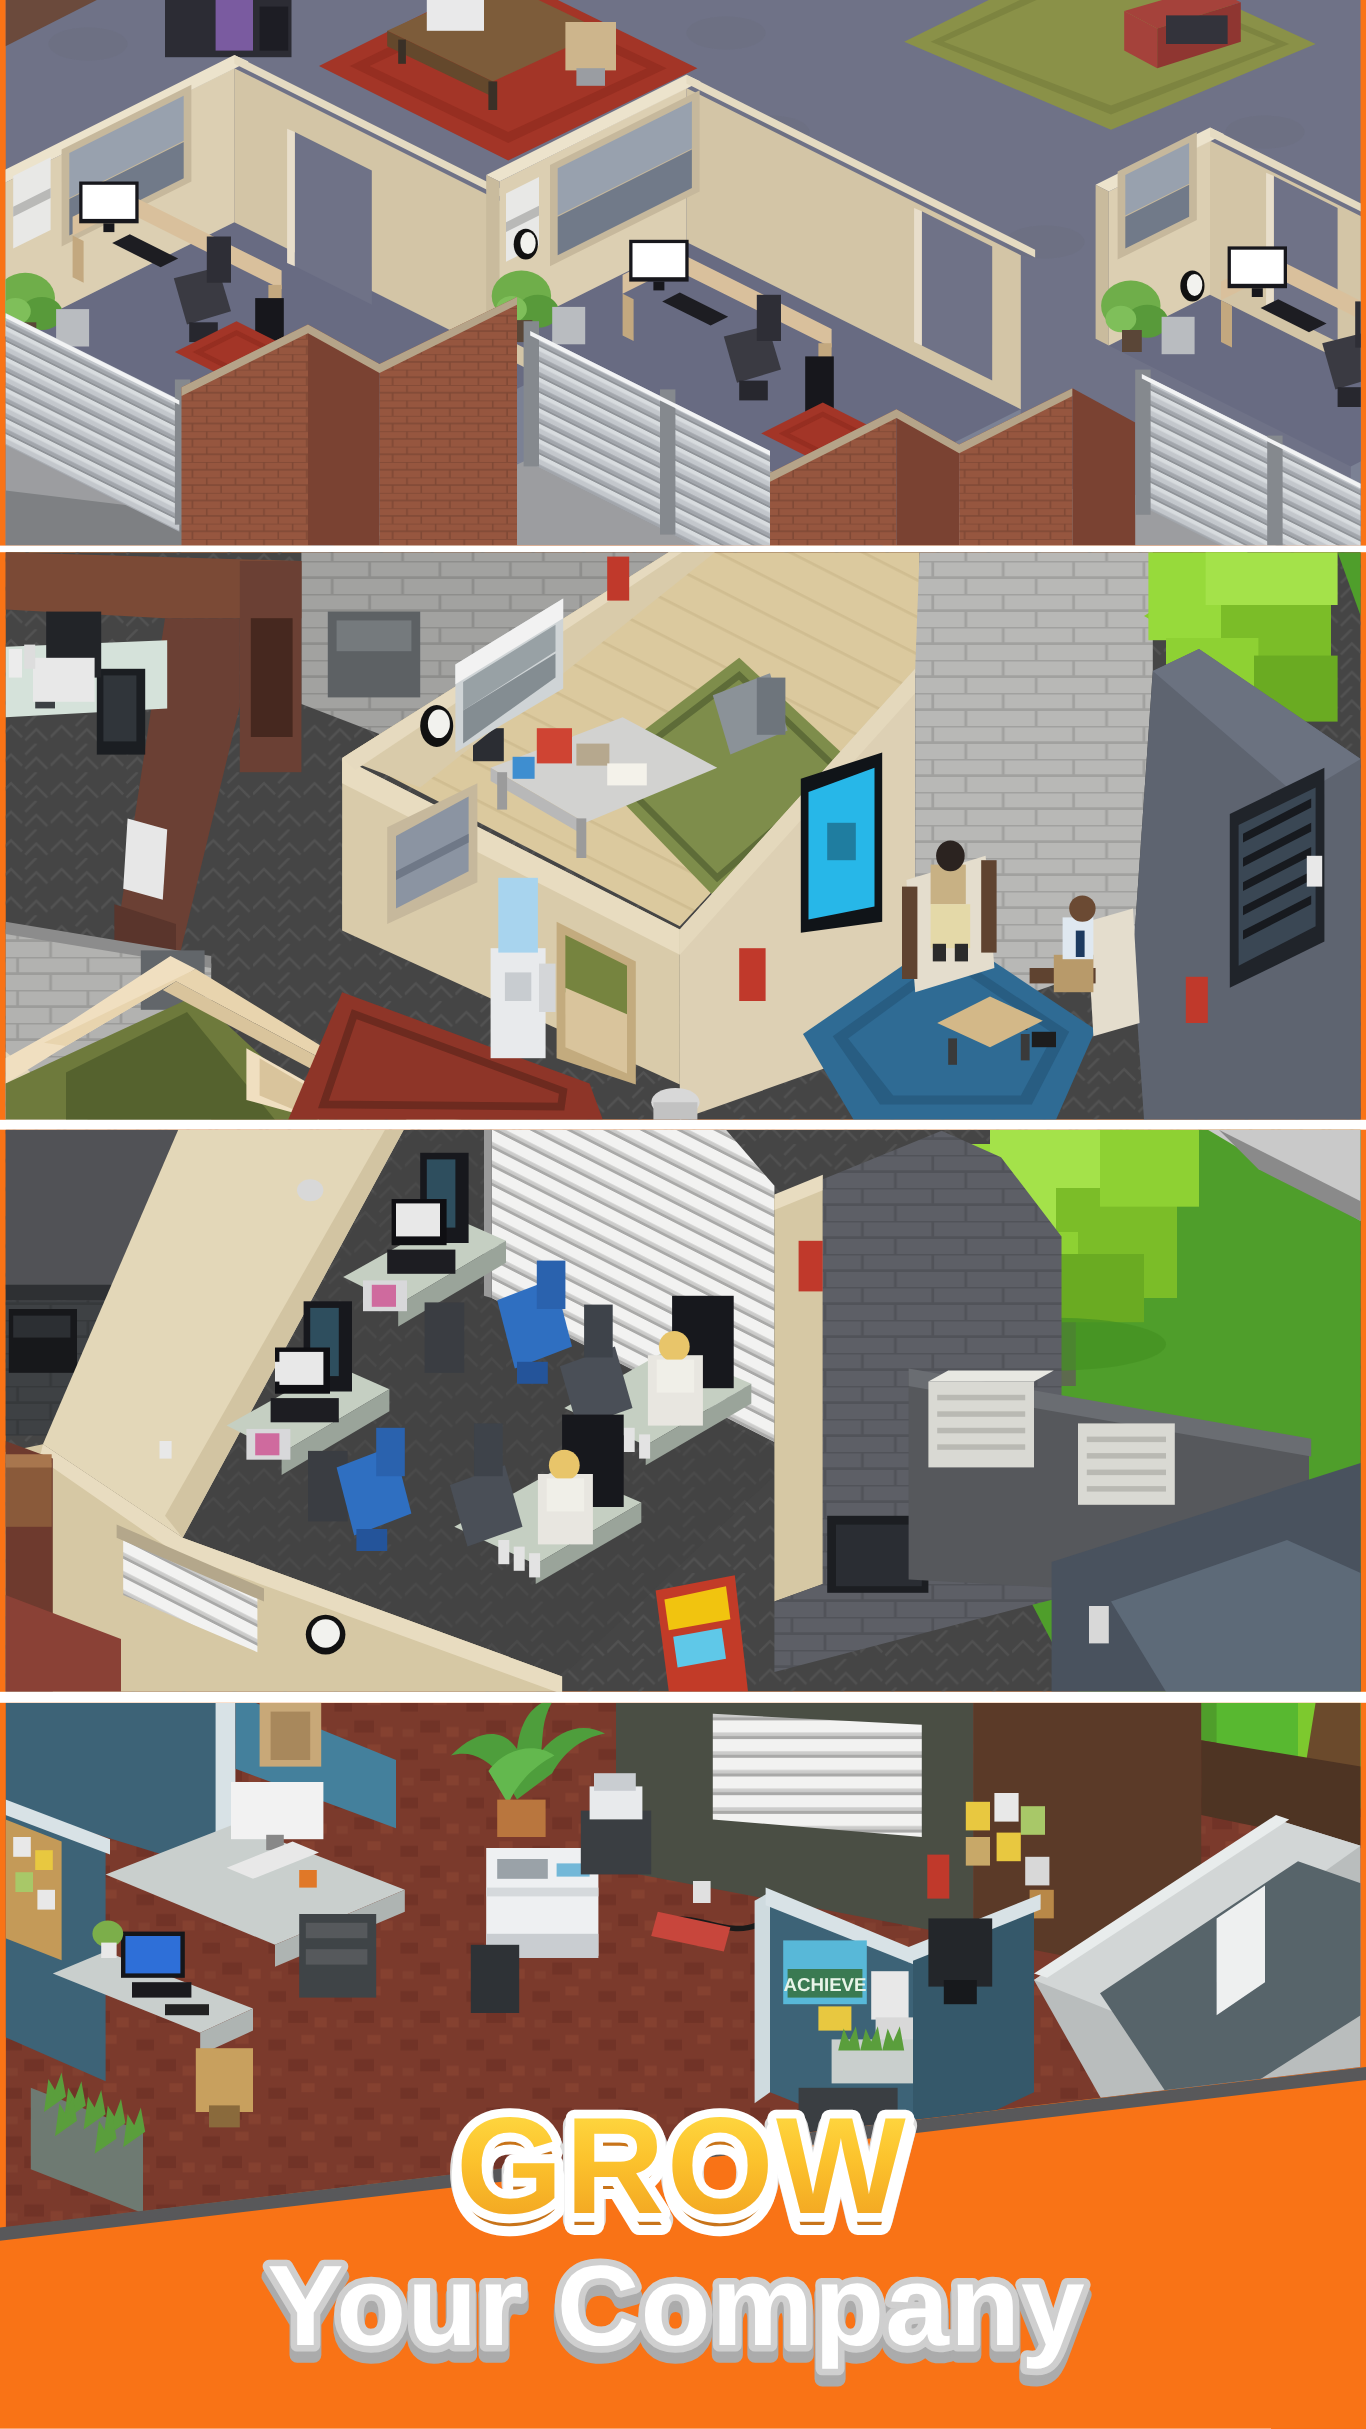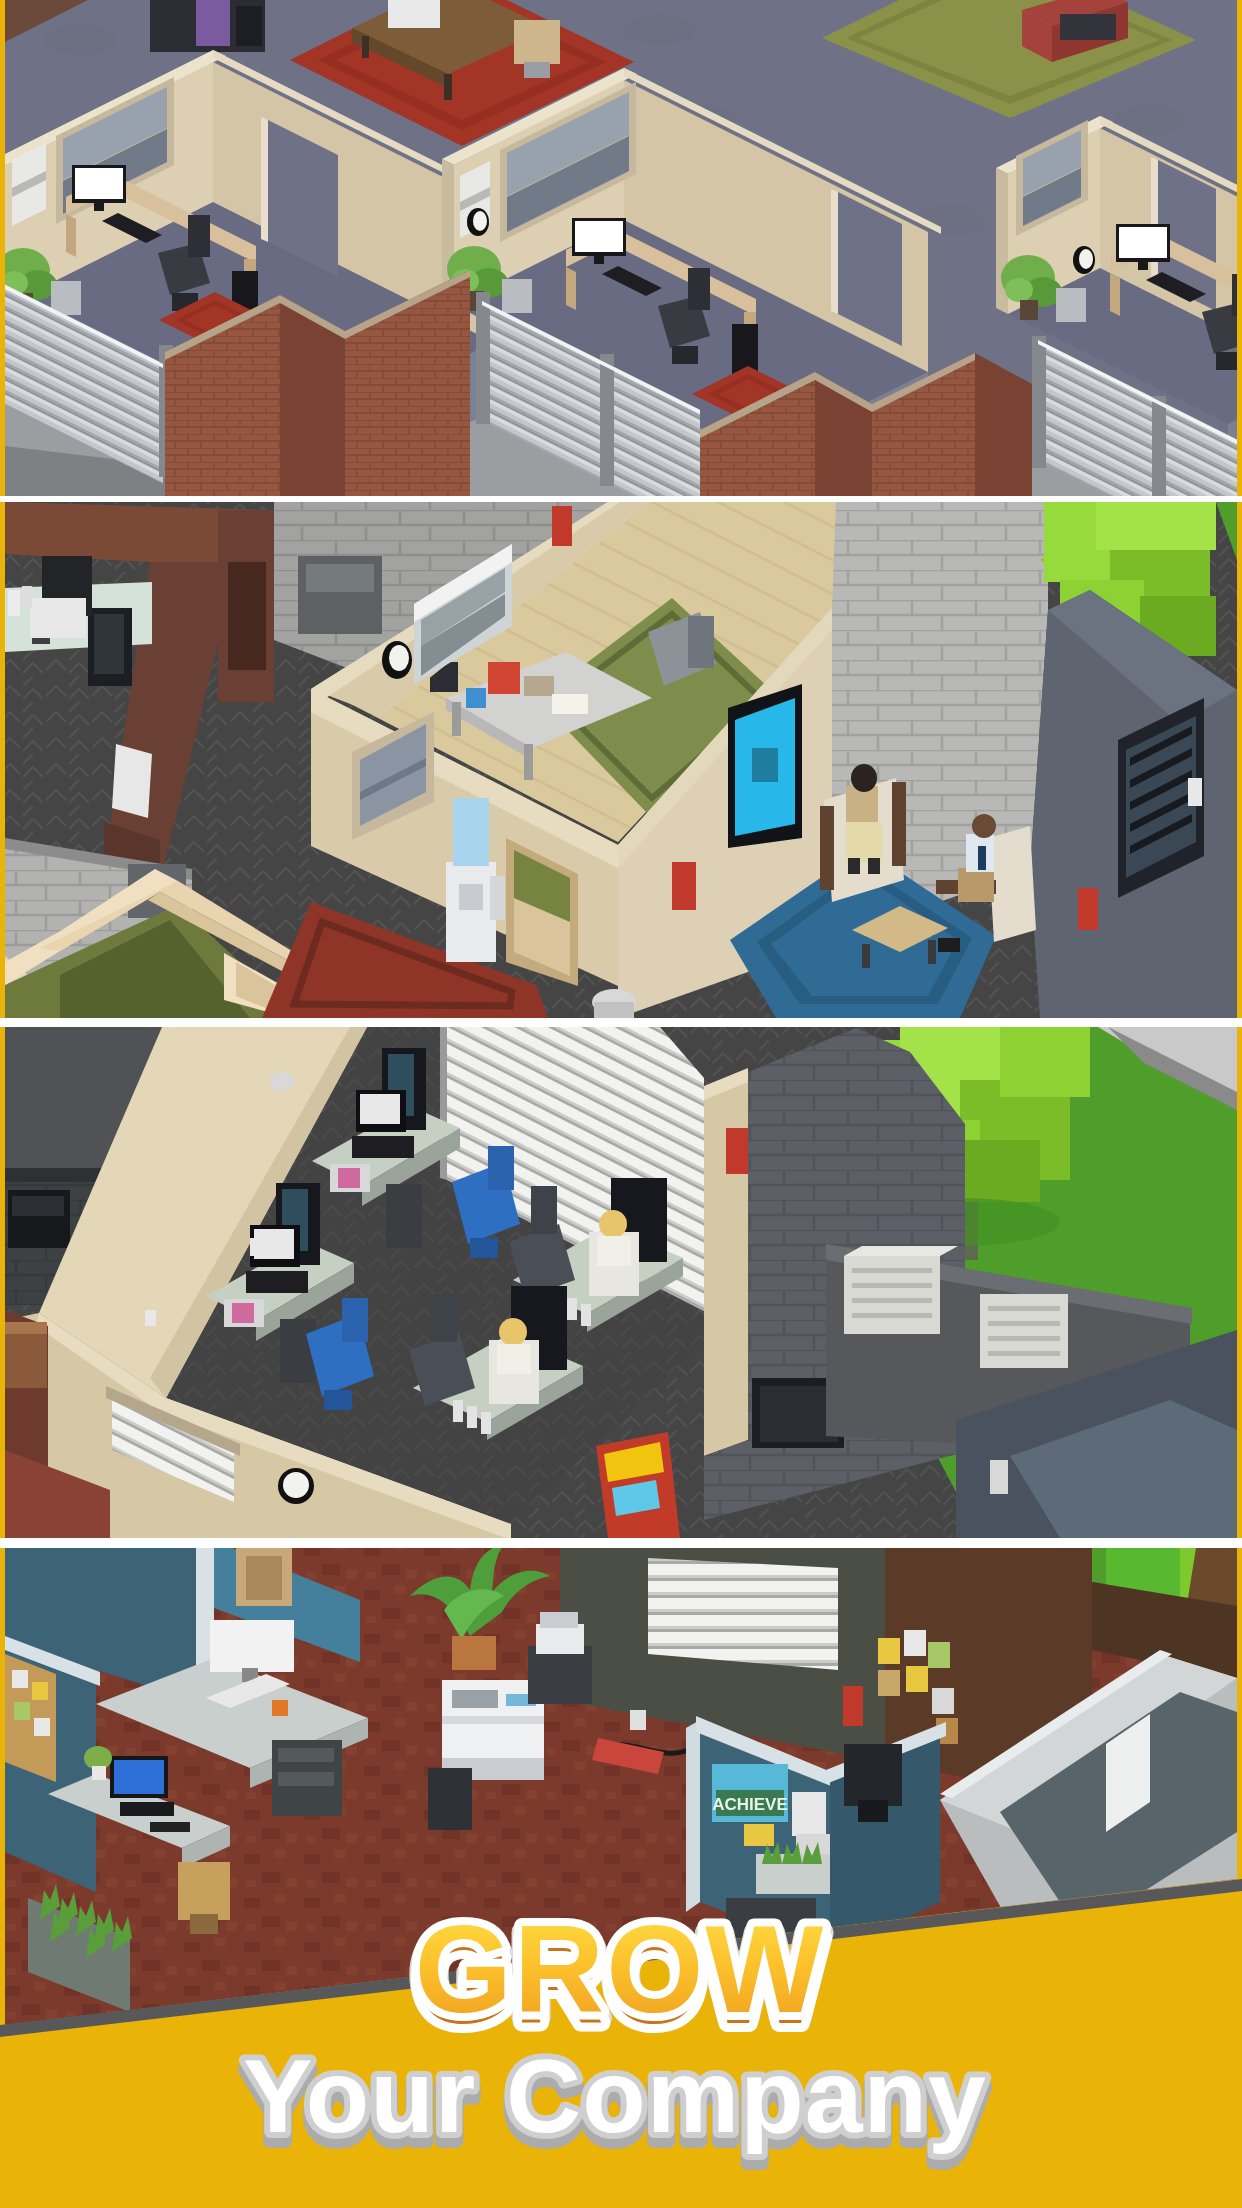--- a/index.html
+++ b/index.html
@@ -1,15 +1,15 @@
 <!DOCTYPE html>
 <html><head><meta charset="utf-8">
 <style>
 html,body{margin:0;padding:0;background:#ffffff;font-family:"Liberation Sans",sans-serif;}
-#stage{width:1242px;height:2208px;position:relative;background:#eab308;overflow:hidden;}
+#stage{width:1242px;height:2208px;position:relative;background:#f97316;overflow:hidden;}
 svg{display:block;}
 </style></head><body>
 <div id="stage">
 <svg width="1242" height="2208" viewBox="0 0 1242 2208" xmlns="http://www.w3.org/2000/svg">
 <defs>
 <clipPath id="p1">
           <rect x="5" y="0" width="1232" height="496"></rect>
         </clipPath>
 <clipPath id="p2">
           <rect x="5" y="502" width="1232" height="516"></rect>

